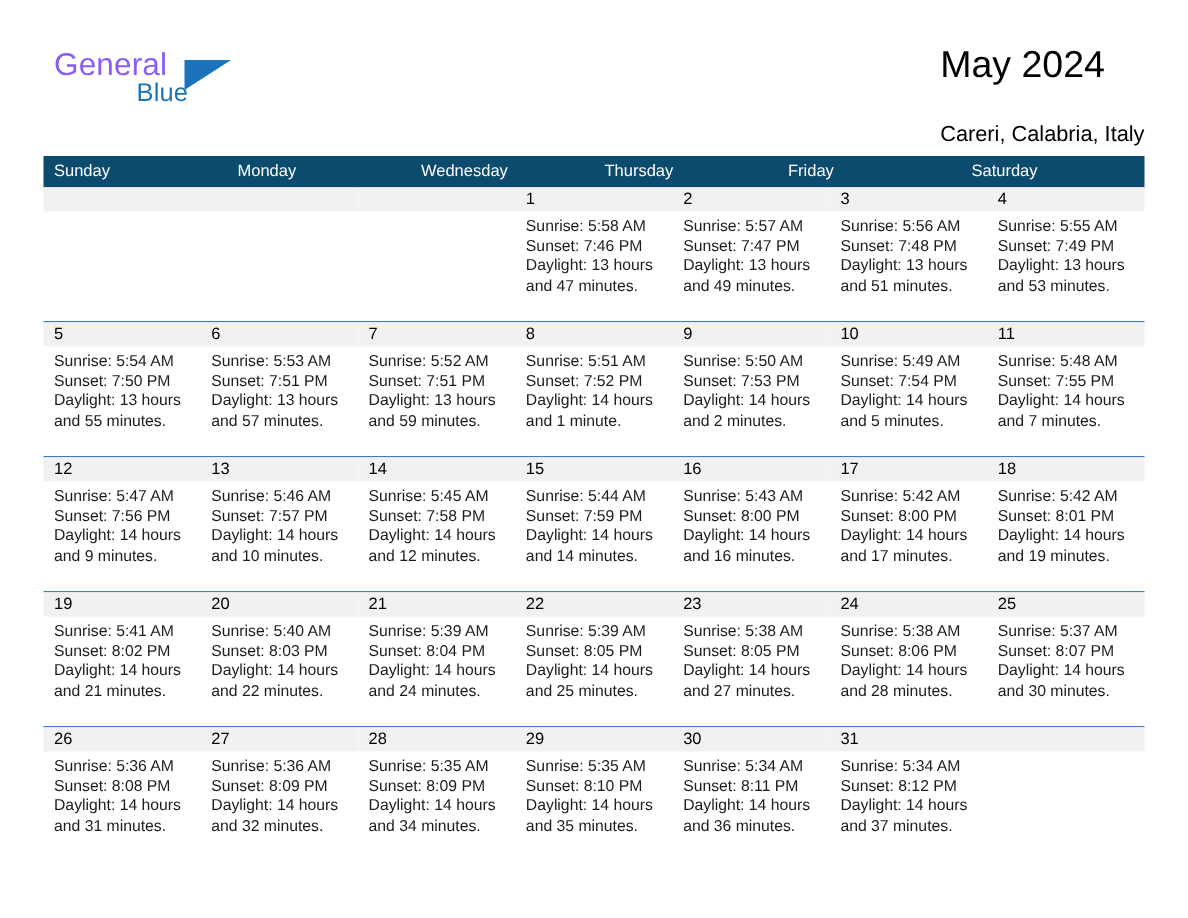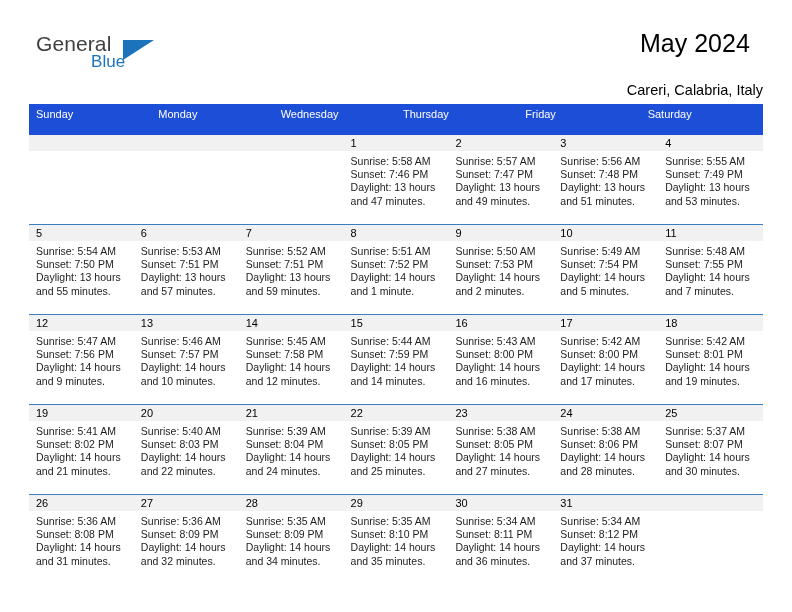--- a/index.html
+++ b/index.html
@@ -34,21 +34,21 @@
     left: 0;
     top: 0;
     width: 200px;
     height: 56px;
   }
   .logo-general {
     position: absolute;
     left: 7px;
     top: 4px;
     font-size: 21px;
-    color: #404040;
+    color: #8b5cf6;
     letter-spacing: 0.1px;
     font-family: "Liberation Sans", sans-serif;
   }
   .logo-blue {
     position: absolute;
     left: 62px;
     top: 24px;
     font-size: 17px;
     color: #1b74bb;
     letter-spacing: 0.1px;
@@ -61,21 +61,21 @@
     width: 0;
     height: 0;
     border-left: 31px solid #1b74bb;
     border-bottom: 20px solid transparent;
   }
 
   .title-block {
     position: absolute;
     right: 0;
     top: 0;
-    text-align: center;
+    text-align: left;
   }
   .cal-title {
     font-size: 25px;
     color: #000000;
     line-height: 30px;
     white-space: nowrap;
   }
   .cal-subtitle {
     font-size: 14.5px;
     color: #000000;
@@ -86,22 +86,22 @@
 
   
   .calendar {
     position: absolute;
     left: 29px;
     top: 104px;
     width: 734px;
   }
   .weekdays {
     display: flex;
-    background: #1d4ed8;
-    height: 31px;
+    background: #0c4a6e;
+    height: 21px;
   }
   .weekday {
     flex: 1 1 0;
     box-sizing: border-box;
     color: #ffffff;
     font-size: 11px;
     line-height: 21px;
     padding-left: 7px;
     white-space: nowrap;
     overflow: hidden;

